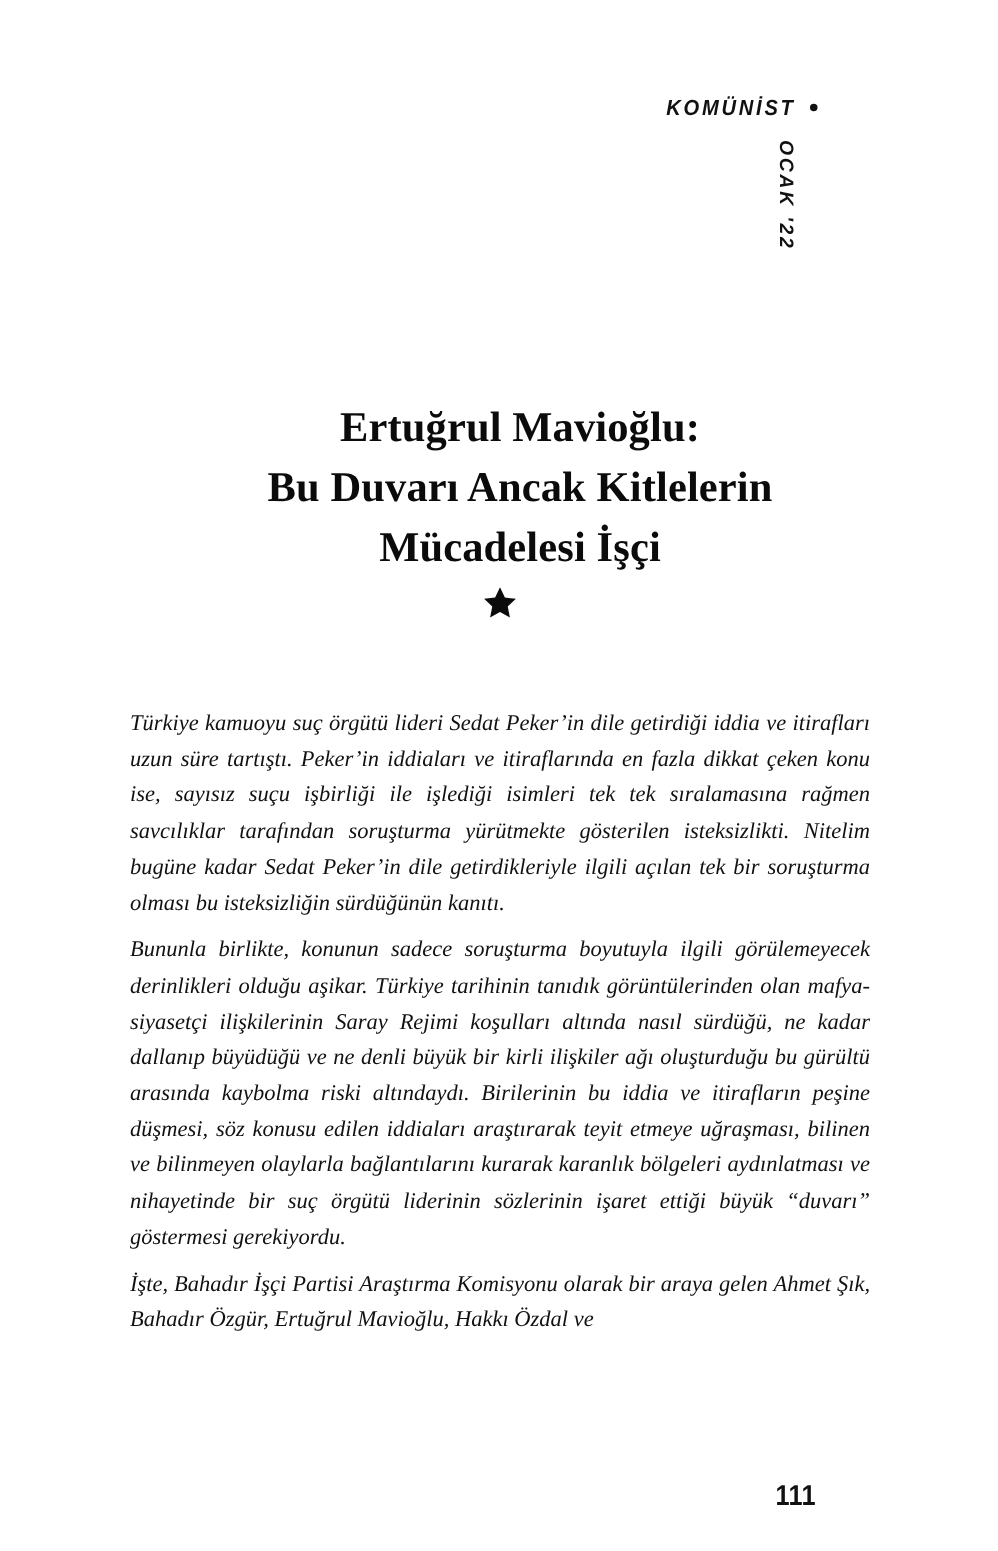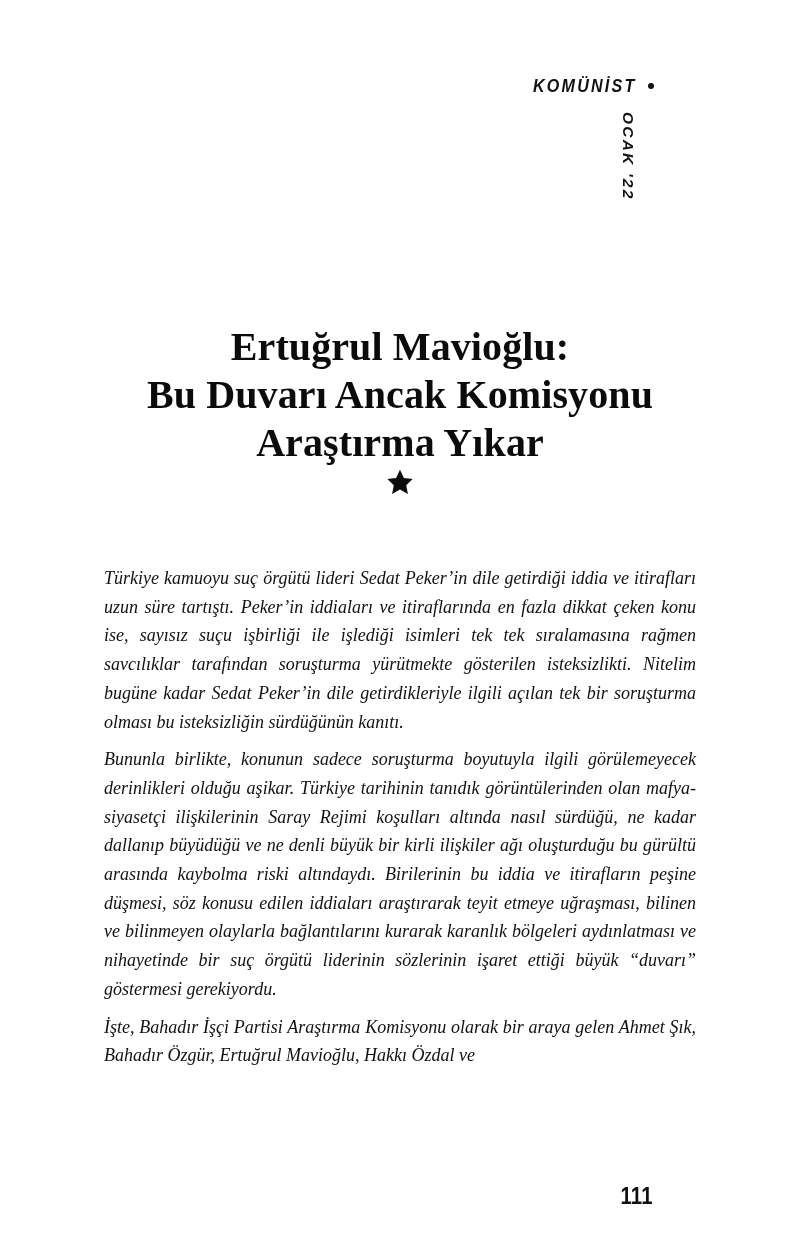--- a/index.html
+++ b/index.html
@@ -67,26 +67,26 @@
     letter-spacing: 2.2px;
     line-height: 1;
     white-space: nowrap;
     color: #111111;
   }
 
   
   .article-title {
     position: absolute;
     top: 272px;
-    left: 104px;
+    left: 120px;
     width: 592px;
     text-align: center;
     font-family: "Liberation Serif", "DejaVu Serif", serif;
     font-weight: 700;
-    font-size: 40px;
+    font-size: 34px;
     line-height: 48px;
     letter-spacing: 0.1px;
     color: #0b0b0b;
   }
   .article-title .tl { display: block; }
 
   
   .star-divider {
     position: absolute;
     top: 444px;
@@ -141,22 +141,22 @@
     <span class="rh-journal">KOMÜNİST</span>
     <span class="rh-dot"></span>
   </div>
 
   <div class="rh-issue-wrap">
     <span class="rh-issue">OCAK '22</span>
   </div>
 
   <h1 class="article-title">
     <span class="tl">Ertuğrul Mavioğlu:</span>
-    <span class="tl">Bu Duvarı Ancak Komisyonu</span>
-    <span class="tl">Araştırma Yıkar</span>
+    <span class="tl">Bu Duvarı Ancak Kitlelerin</span>
+    <span class="tl">Mücadelesi İşçi</span>
   </h1>
 
   <div class="star-divider">
     <svg width="28" height="28" viewBox="0 0 24 24" aria-hidden="true">
       <polygon points="12,1.6 15.35,8.6 22.9,9.5 17.3,14.7 18.8,22.3 12,18.5 5.2,22.3 6.7,14.7 1.1,9.5 8.65,8.6" fill="#0b0b0b"></polygon>
     </svg>
   </div>
 
   <div class="body-copy">
     <p>Türkiye kamuoyu suç örgütü lideri Sedat Peker’in dile getirdiği iddia ve itirafları uzun süre tartıştı. Peker’in iddiaları ve itiraflarında en fazla dikkat çeken konu ise, sayısız suçu işbirliği ile işlediği isimleri tek tek sıralamasına rağmen savcılıklar tarafından soruşturma yürütmekte gösterilen isteksizlikti. Nitelim bugüne kadar Sedat Peker’in dile getirdikleriyle ilgili açılan tek bir soruşturma olması bu isteksizliğin sürdüğünün kanıtı.</p>

